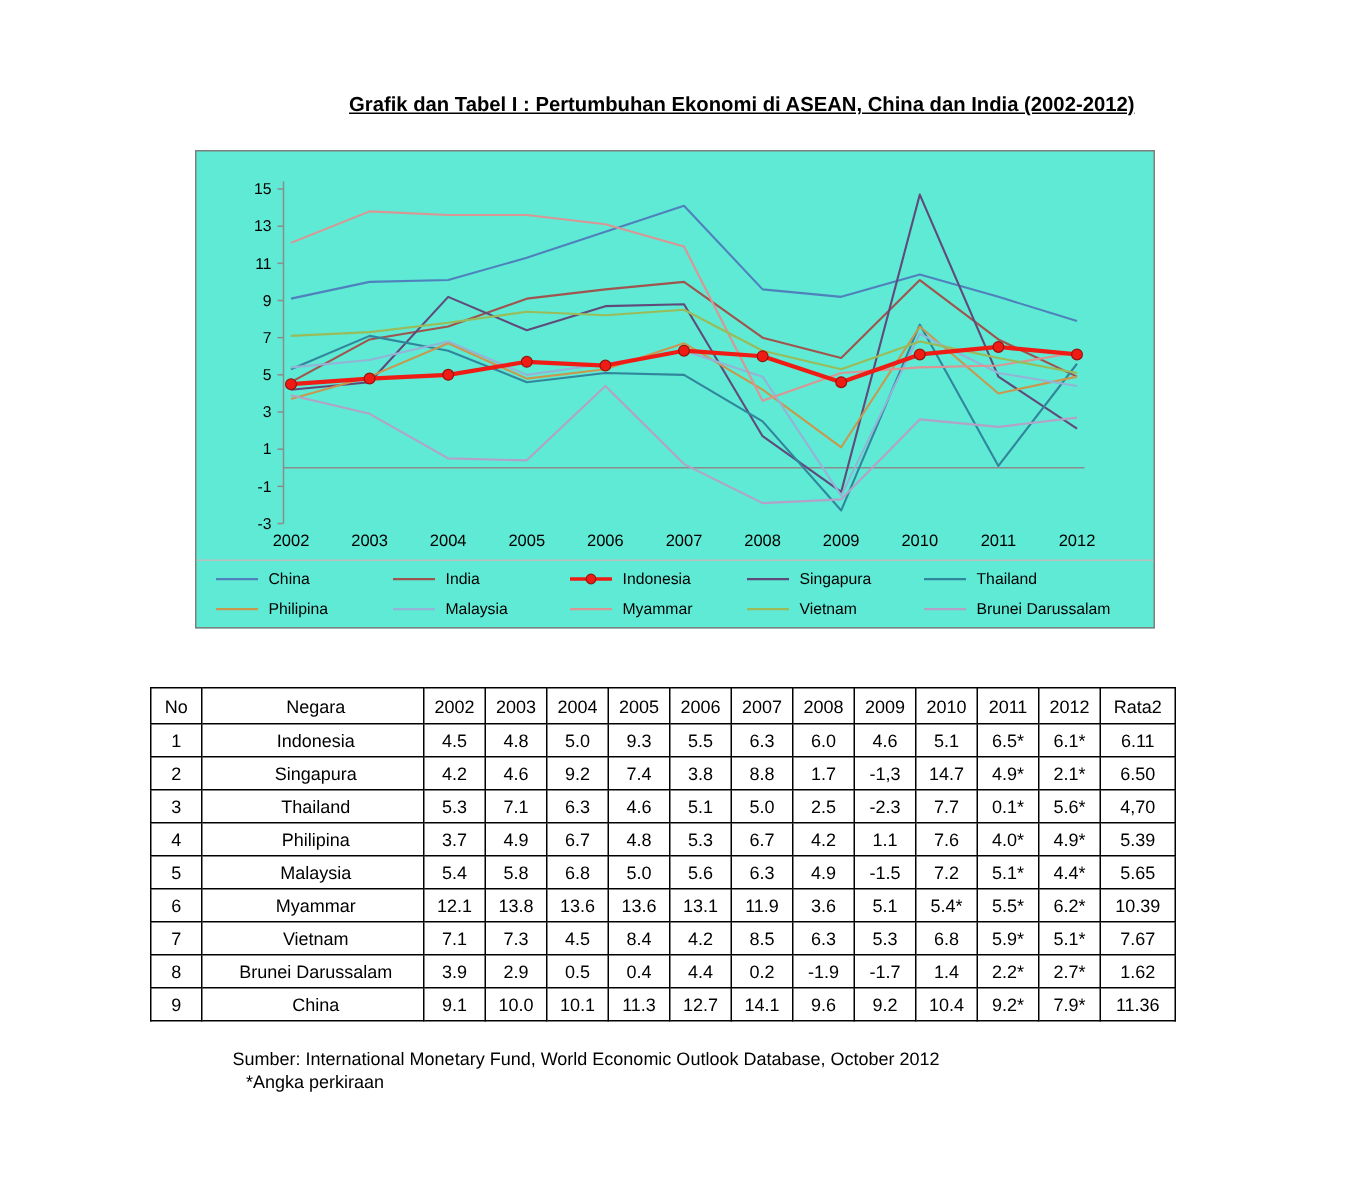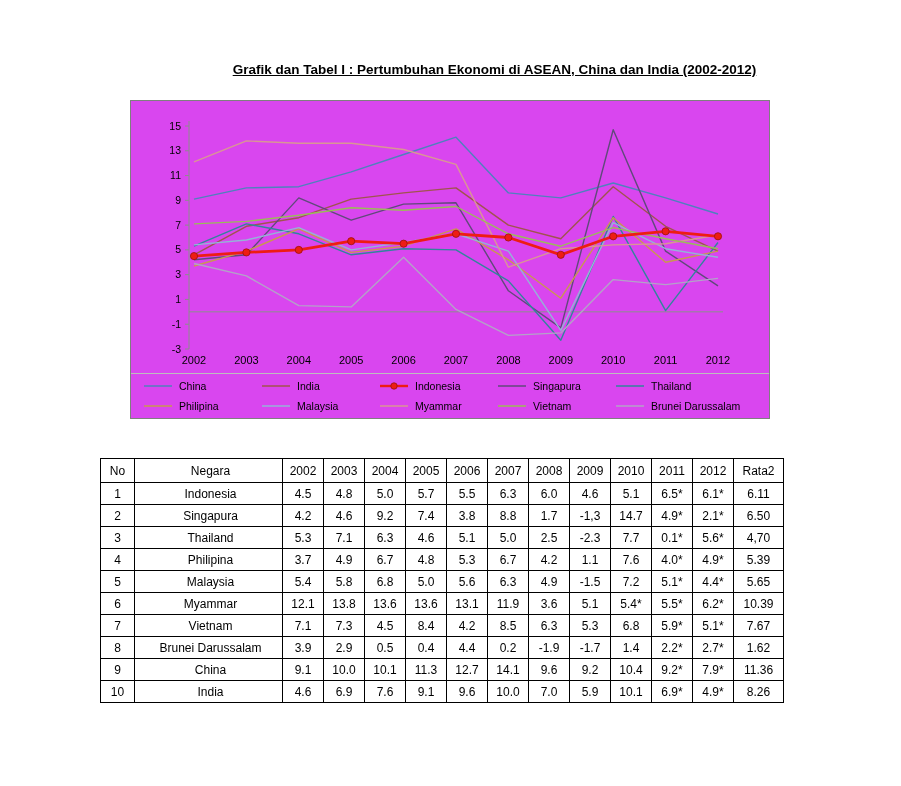--- a/index.html
+++ b/index.html
@@ -8,21 +8,21 @@
     width:901px; height:786px; position:relative;
     font-family:"Liberation Sans", sans-serif; color:#000;
   }
   .page { position:absolute; left:0; top:0; width:901px; height:786px; background:#fff; }
   .title {
     position:absolute; top:62px; left:0; width:100%;
     text-align:center; font-size:13.5px; font-weight:bold; text-decoration:underline;margin-left:44px;
   }
   .chart-box {
     position:absolute; left:130px; top:100px; width:640px; height:319px;
-    border:1px solid #7f7f7f; background:#d946ef;
+    border:1px solid #7f7f7f; background:#5eead4;
   }
   #plot-svg { display:block; }
   #plot-svg text { font-family:"Liberation Sans", sans-serif; }
   .tick  { font-size:10.5px; fill:#000; }
   .xtick { font-size:11px;  fill:#000; }
   .legend {
     position:absolute; left:0; top:272px; width:100%;
     border-top:1px solid #bdbdbd; padding:2px 0 0 12px;
   }
   .legend-row { display:flex; height:20px; align-items:center; }
@@ -236,21 +236,21 @@
           <th>Rata2</th>
         </tr>
       </thead>
       <tbody>
         <tr>
           <td>1</td>
           <td class="col-negara">Indonesia</td>
           <td>4.5</td>
           <td>4.8</td>
           <td>5.0</td>
-          <td>5.7</td>
+          <td>9.3</td>
           <td>5.5</td>
           <td>6.3</td>
           <td>6.0</td>
           <td>4.6</td>
           <td>5.1</td>
           <td>6.5*</td>
           <td>6.1*</td>
           <td>6.11</td>
         </tr>
         <tr>
@@ -374,33 +374,21 @@
           <td>11.3</td>
           <td>12.7</td>
           <td>14.1</td>
           <td>9.6</td>
           <td>9.2</td>
           <td>10.4</td>
           <td>9.2*</td>
           <td>7.9*</td>
           <td>11.36</td>
         </tr>
-        <tr>
-          <td>10</td>
-          <td class="col-negara">India</td>
-          <td>4.6</td>
-          <td>6.9</td>
-          <td>7.6</td>
-          <td>9.1</td>
-          <td>9.6</td>
-          <td>10.0</td>
-          <td>7.0</td>
-          <td>5.9</td>
-          <td>10.1</td>
-          <td>6.9*</td>
-          <td>4.9*</td>
-          <td>8.26</td>
-        </tr>
       </tbody>
     </table>
 
+  <div class="footer">
+    <div>Sumber: International Monetary Fund, World Economic Outlook Database, October 2012</div>
+    <div class="note">*Angka perkiraan</div>
+  </div>
 
 </div>
 
 </body></html>

